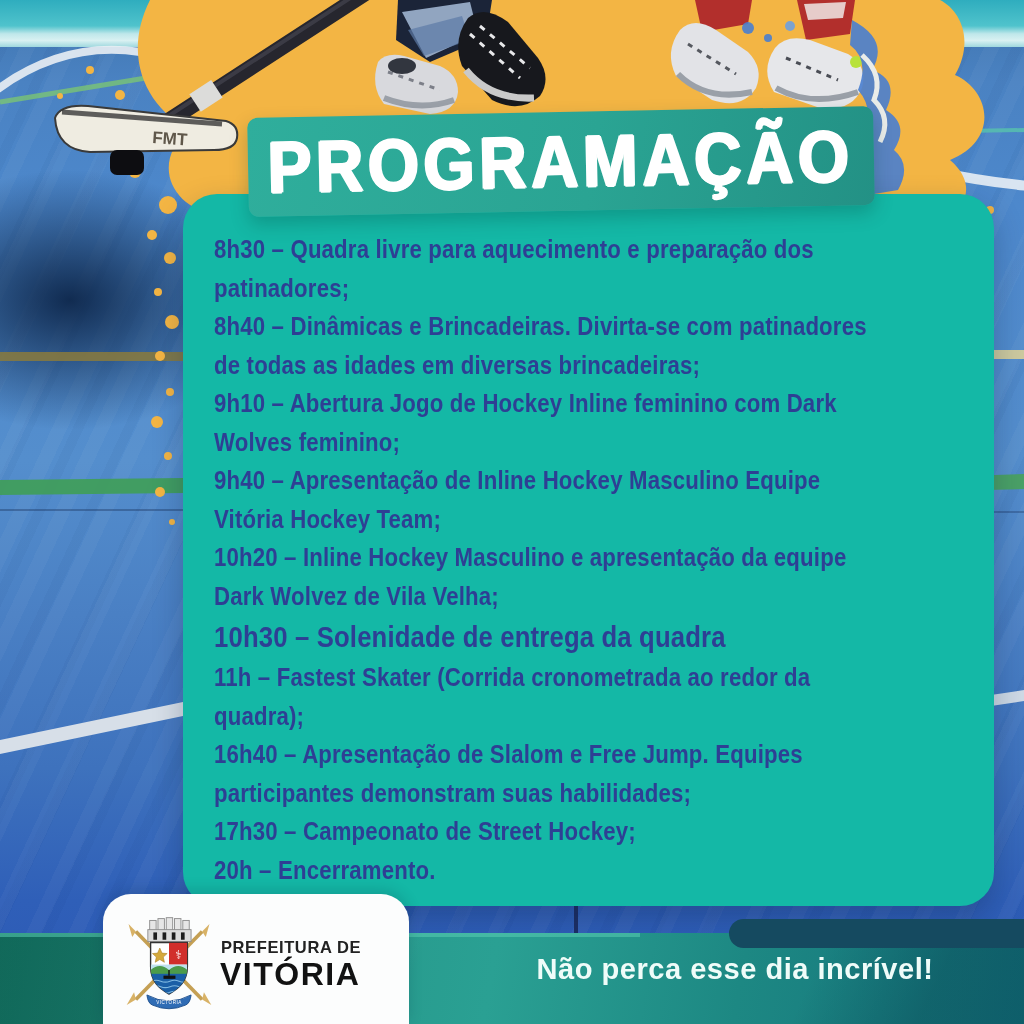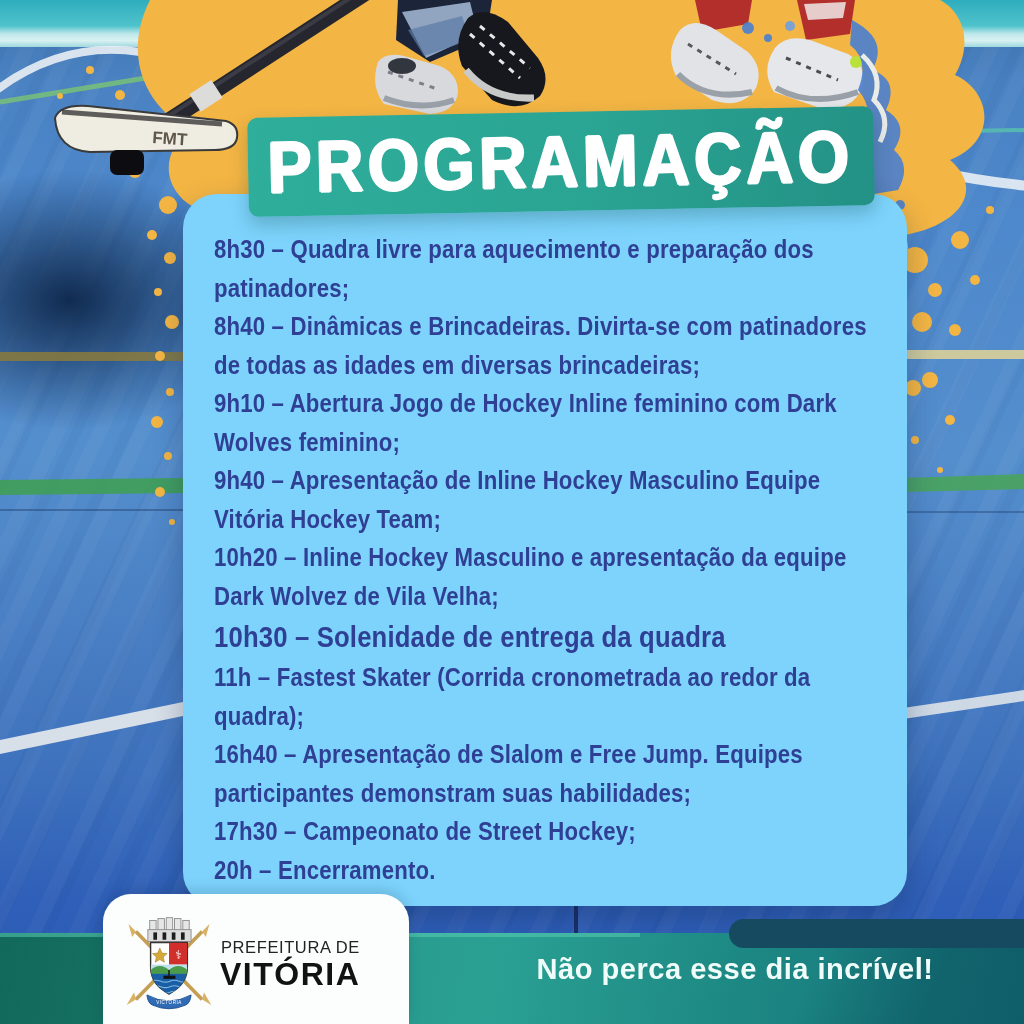--- a/index.html
+++ b/index.html
@@ -15,22 +15,22 @@
                repeating-linear-gradient(-65deg,rgba(12,40,92,.06) 0 10px,transparent 10px 46px);}
   .court-shadow-tl{position:absolute;left:-120px;top:170px;width:380px;height:260px;z-index:0;
     background:radial-gradient(closest-side,rgba(13,38,74,.95),rgba(13,38,74,0));}
   .wall{position:absolute;left:0;top:0;width:1024px;height:47px;z-index:1;
     background:linear-gradient(180deg,#2fadbe 0%,#4fc3cc 55%,#bfe7ea 72%,#d9f1f2 86%,#9fd8de 100%);}
   svg.layer{position:absolute;left:0;top:0;z-index:2;}
   #photo{z-index:4;}
   #splash{z-index:3;}
 
   
-  .card{position:absolute;left:183px;top:194px;width:724px;height:712px;z-index:5;
-    background:#7dd3fc;border-radius:34px;box-shadow:0 12px 30px rgba(10,30,60,.28);}
+  .card{position:absolute;left:183px;top:194px;width:811px;height:712px;z-index:5;
+    background:#14b8a6;border-radius:34px;box-shadow:0 12px 30px rgba(10,30,60,.28);}
   .sched{position:absolute;left:31px;top:36px;width:770px;
     transform:scaleX(.87);transform-origin:left top;}
   .sched p{margin:0;white-space:pre-line;color:#2e3f94;font-weight:bold;
     font-size:25.5px;line-height:38.5px;letter-spacing:.2px;}
   .sched p.em{font-size:29.5px;line-height:43px;}
 
   
   .banner{position:absolute;left:248px;top:112px;width:626px;height:99px;z-index:6;
     background:linear-gradient(100deg,#2fae9c,#2aa493 55%,#239185);border-radius:10px;
     transform:rotate(-1.1deg);display:flex;align-items:center;justify-content:center;
@@ -52,21 +52,21 @@
     background:linear-gradient(115deg,transparent 15%,rgba(255,255,255,.07) 35%,transparent 60%);}
   .band .topline{position:absolute;left:0;top:0;width:640px;height:4px;background:rgba(90,205,178,.55);}
   .cta{position:absolute;left:455px;top:952px;width:560px;z-index:9;text-align:center;
     color:#effcf9;font-weight:bold;font-size:30px;letter-spacing:.5px;transform:scaleX(.97);}
 
   
   .logo-card{position:absolute;left:103px;top:894px;width:306px;height:130px;z-index:10;
     background:#fcfdfd;border-radius:28px 28px 0 0;box-shadow:0 -4px 14px rgba(10,40,60,.18);}
   .logo-card svg{position:absolute;left:20px;top:14px;}
   .logo-text1{position:absolute;left:118px;top:44px;font-size:16.5px;letter-spacing:.6px;
-    color:#222;font-weight:normal;}
+    color:#222;font-weight:bold;}
   .logo-text2{position:absolute;left:117px;top:62px;font-size:32px;font-weight:bold;
     letter-spacing:1.5px;color:#121212;text-align:center;}
 </style>
 </head>
 <body>
 
 <div class="stage">
 
   <div class="court"></div>
   <div class="court-mottle"></div>

